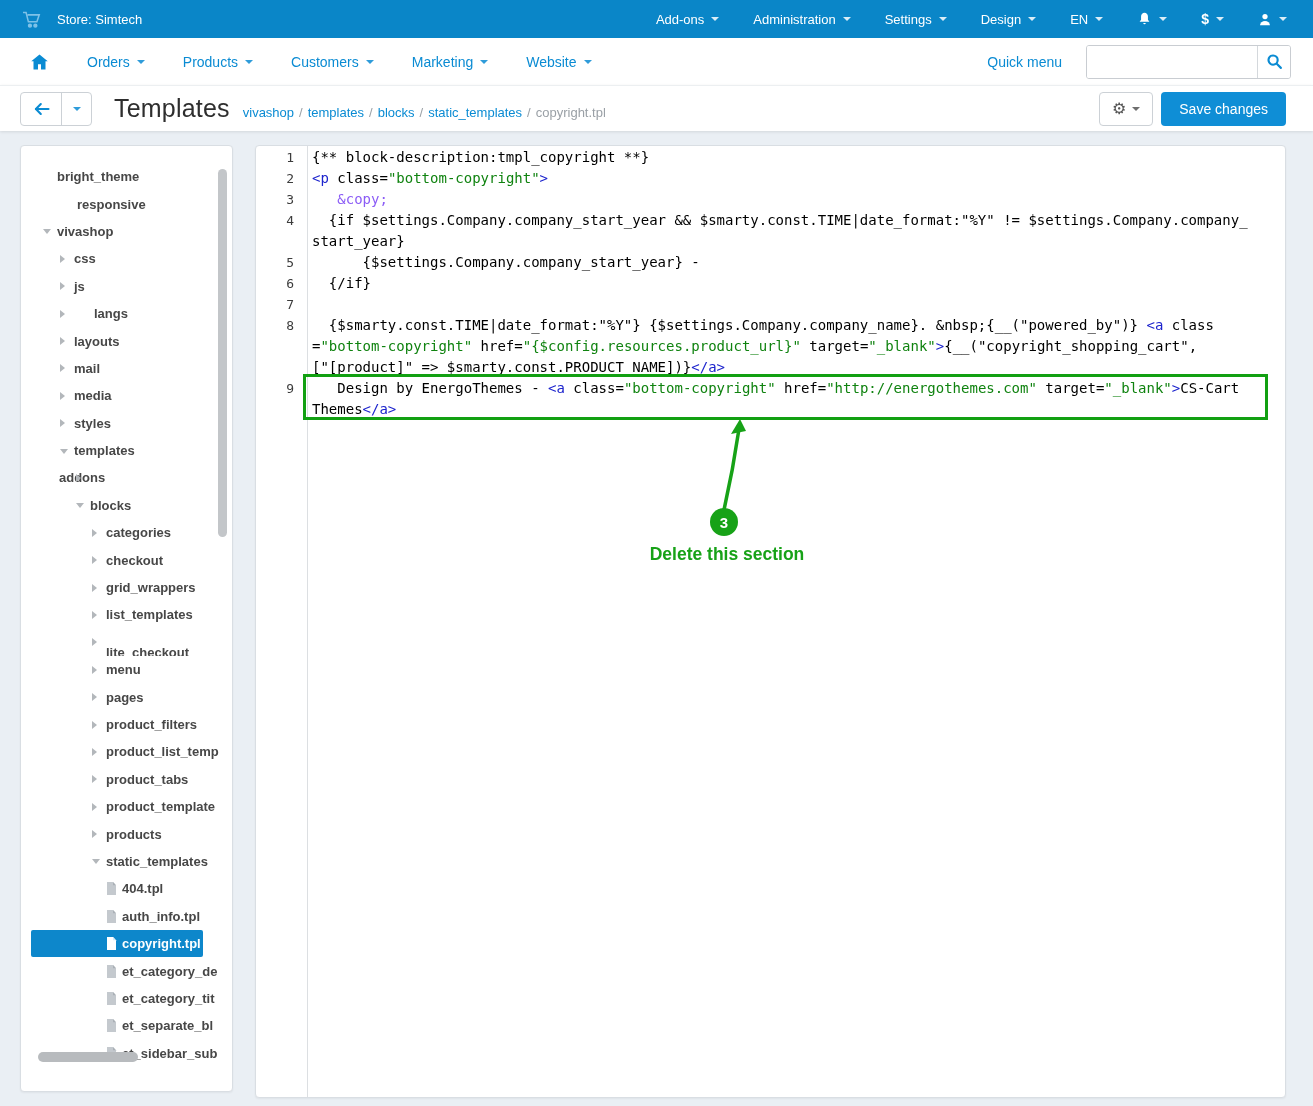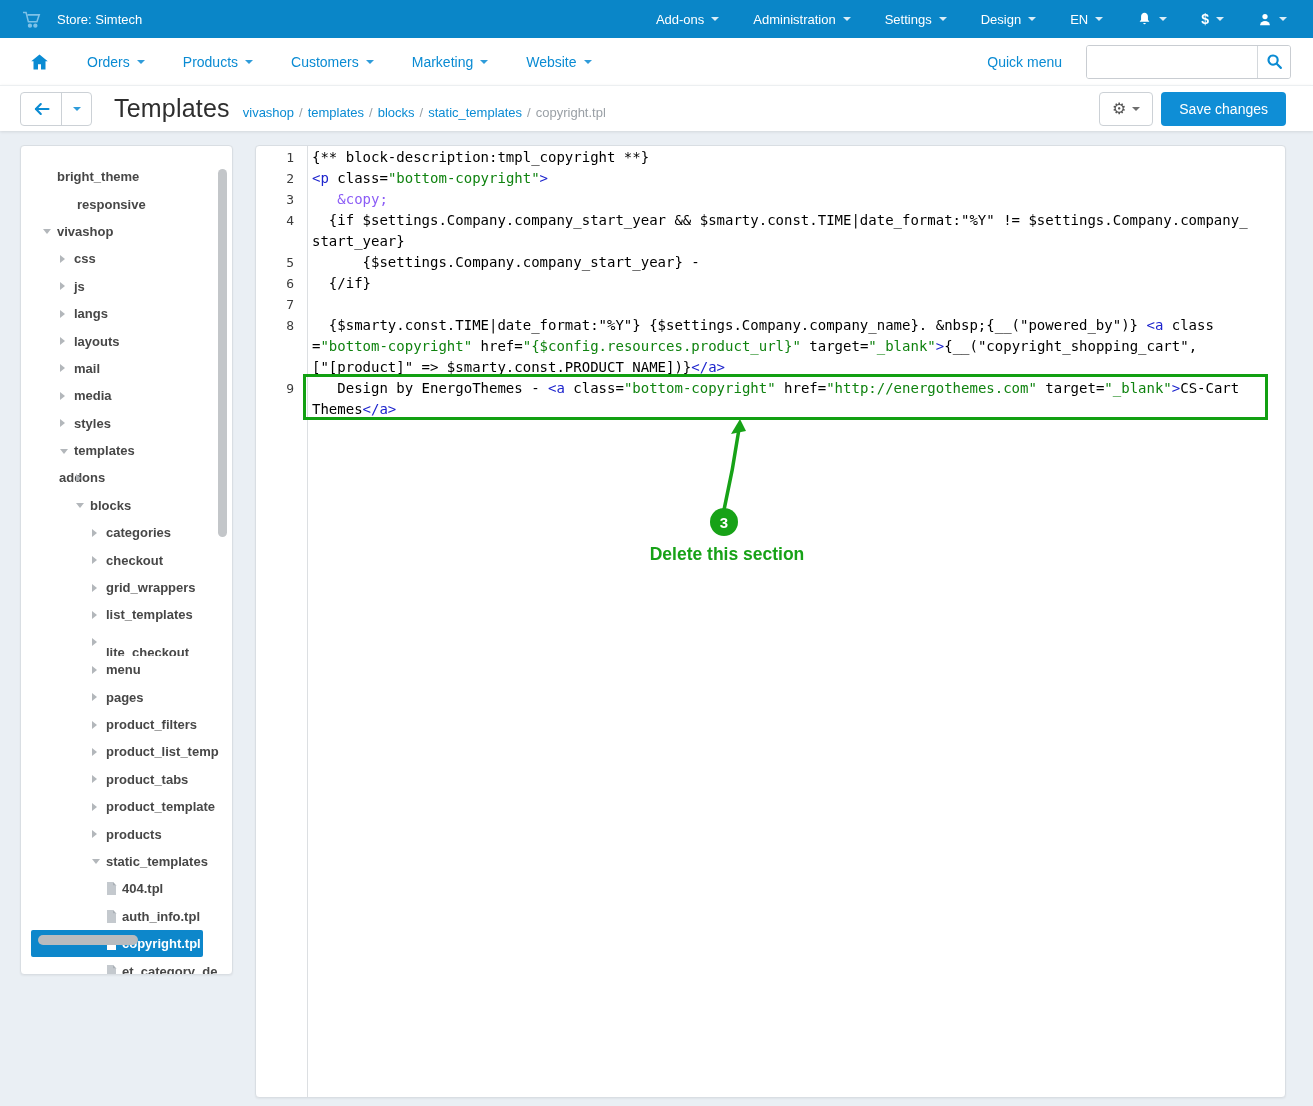--- a/index.html
+++ b/index.html
@@ -42,21 +42,21 @@
   .breadcrumb .bc-sep { color:#9aa0a6; }
   .breadcrumb .bc-last { color:#9aa0a6; }
   .tb-actions { margin-left:auto; display:flex; align-items:center; margin-right:27px; gap:8px; }
   .gear-btn { height:34px; width:54px; border:1px solid #ccd1d6; border-radius:4px; background:#fff;
               display:flex; align-items:center; justify-content:center; gap:6px; color:#555; cursor:pointer; }
   .gear-glyph { font-size:16px; line-height:1; }
   .save-btn { height:34px; padding:0 18px; background:#0f8ed6; border:0; border-radius:4px;
               color:#fff; font-size:14px; cursor:pointer; font-family:"Liberation Sans",sans-serif; }
 
   
-  .sidebar { position:absolute; left:20px; top:145px; width:213px; height:830px; background:#fff;
+  .sidebar { position:absolute; left:20px; top:145px; width:213px; height:947px; background:#fff;
              border:1px solid #d9dee3; border-radius:4px; box-shadow:0 1px 2px rgba(0,0,0,.05); overflow:hidden; }
   .tree { position:absolute; left:0; top:17px; width:100%; }
   .tree-row { position:relative; height:27.4px; display:flex; align-items:center; font-size:13px; font-weight:bold;
               color:#474747; cursor:pointer; white-space:nowrap; overflow:hidden; }
   .tree-row.selected { background:#0d87cb; color:#fff; border-radius:2px; margin-left:10px; width:172px; }
   .tcaret { position:absolute; width:0; height:0; top:50%; }
   .tcaret.right { border-top:4px solid transparent; border-bottom:4px solid transparent; border-left:5px solid #b3b7bb; margin-top:-4px; }
   .tcaret.down  { border-left:4px solid transparent; border-right:4px solid transparent; border-top:5px solid #b3b7bb; margin-top:-2px; }
   .vscroll { position:absolute; right:5px; top:23px; width:9px; height:368px; background:#c3c6c9; border-radius:5px; }
   .hscroll { position:absolute; left:17px; bottom:29px; width:100px; height:10px; background:#b8bbbe; border-radius:5px; }
@@ -236,21 +236,21 @@
       <div class="tree-row">
         <i class="tcaret right" style="left: 39px;"></i>
         <span style="padding-left: 53px;">css</span>
       </div>
       <div class="tree-row">
         <i class="tcaret right" style="left: 39px;"></i>
         <span style="padding-left: 53px;">js</span>
       </div>
       <div class="tree-row">
         <i class="tcaret right" style="left: 39px;"></i>
-        <span style="padding-left: 53px;">langs</span>
+        <span style="padding-left: 73px;">langs</span>
       </div>
       <div class="tree-row">
         <i class="tcaret right" style="left: 39px;"></i>
         <span style="padding-left: 53px;">layouts</span>
       </div>
       <div class="tree-row">
         <i class="tcaret right" style="left: 39px;"></i>
         <span style="padding-left: 53px;">mail</span>
       </div>
       <div class="tree-row">

